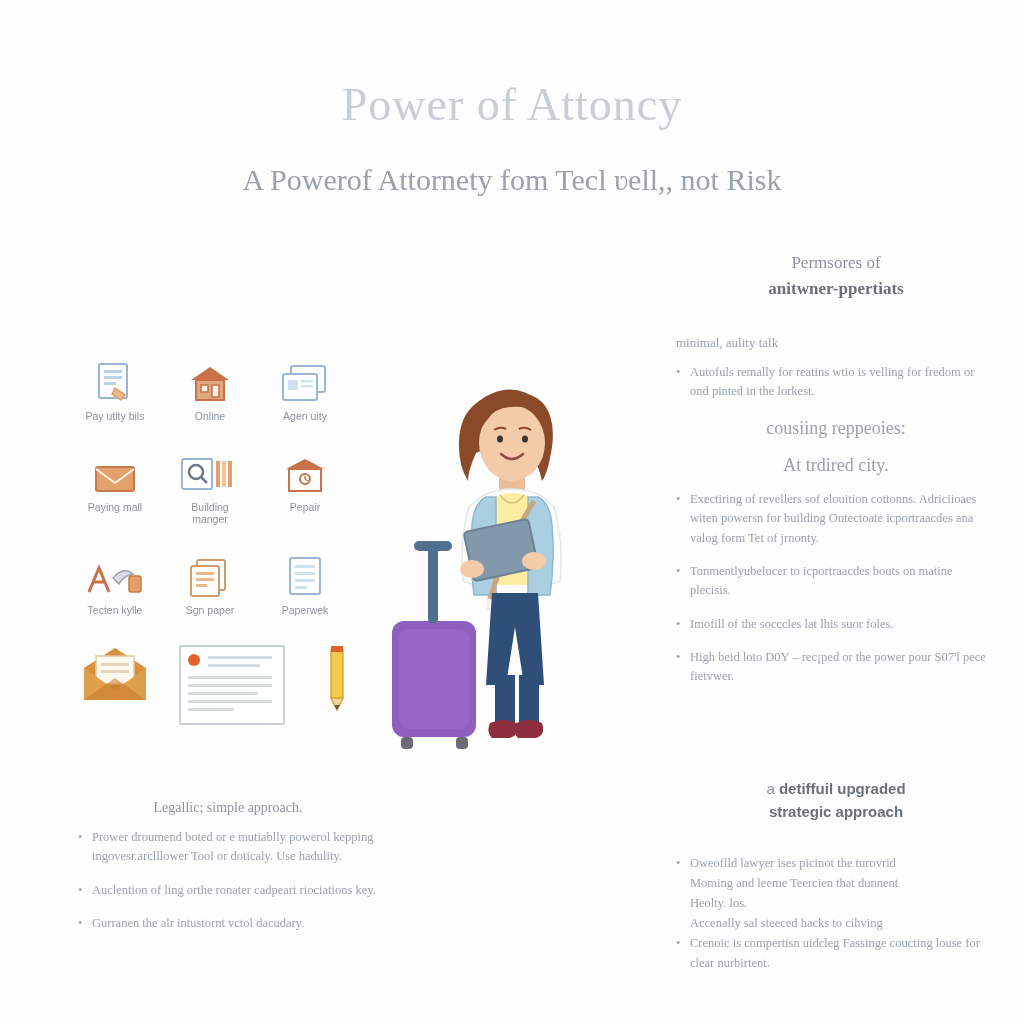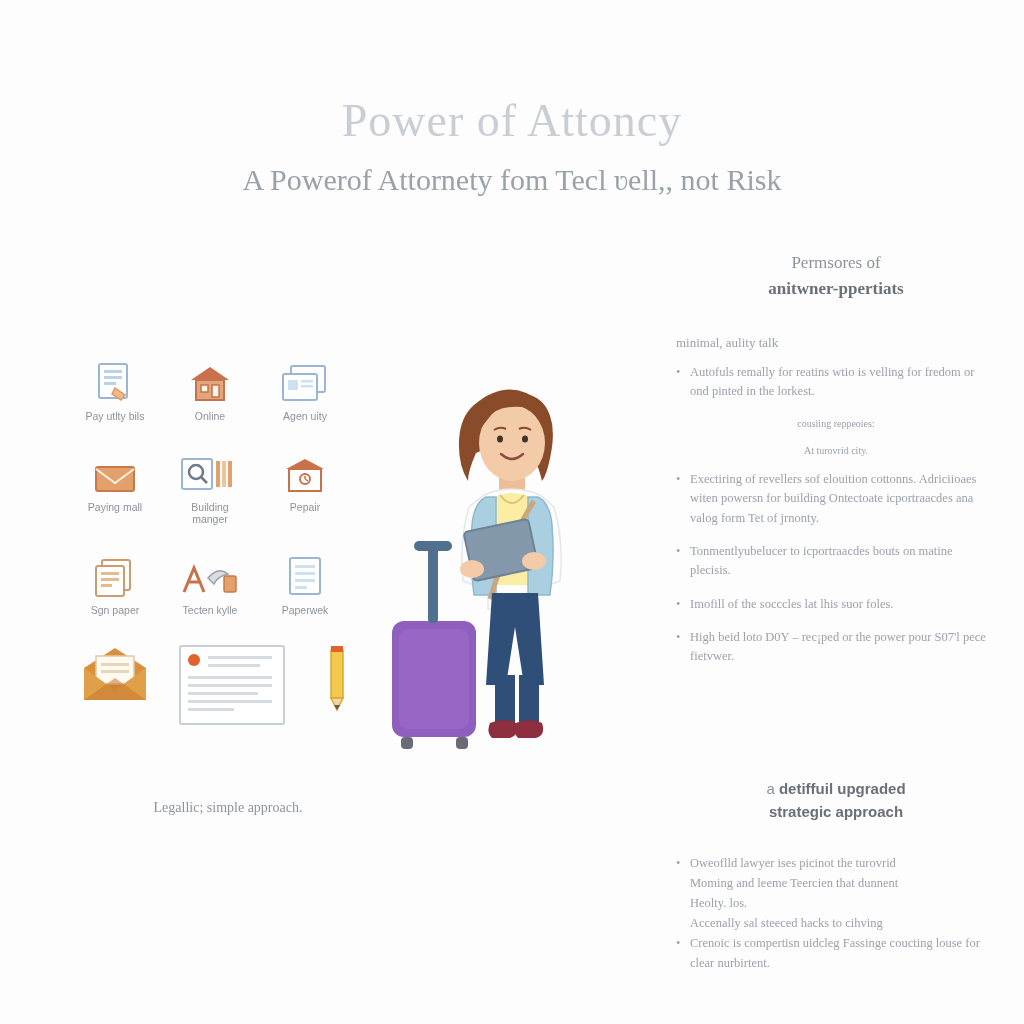--- a/index.html
+++ b/index.html
@@ -17,21 +17,21 @@
   }
   .page {
     position: absolute;
     left: 0; top: 0;
     width: 1024px; height: 1024px;
     background: #fdfdfd;
   }
   
   .title {
     position: absolute;
-    left: 0; top: 94px;
+    left: 0; top: 78px;
     width: 1024px;
     text-align: center;
     font-size: 46px;
     letter-spacing: 1px;
     color: #c9cdd4;
     font-family: "Liberation Serif", serif;
   }
   .subtitle {
     position: absolute;
     left: 0; top: 163px;
@@ -129,21 +129,21 @@
   }
   .bullets li::before {
     content: "•";
     position: absolute;
     left: 0;
     top: 0;
     color: #9ba2ac;
   }
   .mid-note {
     text-align: center;
-    font-size: 10px;
+    font-size: 18px;
     color: #9aa1ab;
     margin: 16px 0 14px 0;
     font-family: "Liberation Serif", serif;
   }
 
   
   .bl {
     position: absolute;
     left: 78px;
     top: 800px;
@@ -278,40 +278,40 @@
             <line x1="23" y1="24" x2="26" y2="26" stroke="#c8714a" stroke-width="1.5"></line>
           </svg>
         </div>
         <div class="icon-caption">Pepair</div>
       </div>
     </div>
 
     <div class="icon-row">
       <div class="icon-cell">
         <div class="icon-art">
+          <svg width="60" height="40" viewBox="0 0 60 40">
+            <path d="M4 34 L14 10 L24 34" fill="none" stroke="#c8714a" stroke-width="3"></path>
+            <line x1="8" y1="24" x2="20" y2="24" stroke="#c8714a" stroke-width="3"></line>
+            <path d="M28 20 q10 -12 20 -4 q-10 2 -14 10 z" fill="#d9dde2" stroke="#9aa1ab" stroke-width="1.5"></path>
+            <rect x="44" y="18" width="12" height="16" rx="2" fill="#e4a06a" stroke="#c8794a" stroke-width="1.5"></rect>
+          </svg>
+        </div>
+        <div class="icon-caption">Tecten kylle</div>
+      </div>
+      <div class="icon-cell">
+        <div class="icon-art">
           <svg width="46" height="40" viewBox="0 0 46 40">
             <rect x="10" y="2" width="28" height="30" rx="2" fill="#ffffff" stroke="#d09a6a" stroke-width="2"></rect>
             <rect x="4" y="8" width="28" height="30" rx="2" fill="#ffffff" stroke="#d09a6a" stroke-width="2"></rect>
             <rect x="9" y="14" width="18" height="3" fill="#e8b98c"></rect>
             <rect x="9" y="20" width="18" height="3" fill="#e8b98c"></rect>
             <rect x="9" y="26" width="11" height="3" fill="#e8b98c"></rect>
           </svg>
         </div>
         <div class="icon-caption">Sgn paper</div>
-      </div>
-      <div class="icon-cell">
-        <div class="icon-art">
-          <svg width="60" height="40" viewBox="0 0 60 40">
-            <path d="M4 34 L14 10 L24 34" fill="none" stroke="#c8714a" stroke-width="3"></path>
-            <line x1="8" y1="24" x2="20" y2="24" stroke="#c8714a" stroke-width="3"></line>
-            <path d="M28 20 q10 -12 20 -4 q-10 2 -14 10 z" fill="#d9dde2" stroke="#9aa1ab" stroke-width="1.5"></path>
-            <rect x="44" y="18" width="12" height="16" rx="2" fill="#e4a06a" stroke="#c8794a" stroke-width="1.5"></rect>
-          </svg>
-        </div>
-        <div class="icon-caption">Tecten kylle</div>
       </div>
       <div class="icon-cell">
         <div class="icon-art">
           <svg width="42" height="42" viewBox="0 0 42 42">
             <rect x="6" y="2" width="30" height="36" rx="2" fill="#ffffff" stroke="#9bb6d4" stroke-width="2"></rect>
             <rect x="11" y="9" width="20" height="3" fill="#cfe0f0"></rect>
             <rect x="11" y="16" width="20" height="3" fill="#cfe0f0"></rect>
             <rect x="11" y="23" width="20" height="3" fill="#cfe0f0"></rect>
             <rect x="11" y="30" width="12" height="3" fill="#cfe0f0"></rect>
           </svg>
@@ -413,32 +413,37 @@
 
     <div class="right-lead">minimal, aulity talk</div>
 
     <ul class="bullets">
       <li>Autofuls remally for reatins wtio is velling for fredom or ond pinted in the lorkest.</li>
     </ul>
 
     <div class="mid-note">cousiing reppeoies:</div>
 
 
-    <div class="mid-note">At turovrid city.</div>
+    <div class="mid-note">At trdired city.</div>
 
     <ul class="bullets">
       <li>Exectiring of revellers sof elouition cottonns. Adriciioaes witen powersn for building Ontectoate icportraacdes ana valog form Tet of jrnonty.</li>
       <li>Tonmentlyubelucer to icportraacdes bouts on matine plecisis.</li>
       <li>Imofill of the socccles lat lhis suor foles.</li>
       <li>High beid loto D0Y – rec¡ped or the power pour S07'l pece        fietvwer.</li>
     </ul>
   </div>
 
   <div class="bl">
     <div class="bl-head">Legallic; simple approach.</div>
+    <ul class="bullets">
+      <li>Prower droumend boted or e mutiablly powerol kepping ingovesr.arclllower Tool or doticaly.        Use hadulity.</li>
+      <li>Auclention of ling orthe ronater cadpeart riociations              key.</li>
+      <li>Gurranen the alr intustornt vctol dacudary.</li>
+    </ul>
   </div>
 
   <div class="br">
     <div class="br-head">
       <span class="light">a</span>
       <span>detiffuil upgraded</span>
       <div>strategic approach</div>
     </div>
     <ul class="flat-list">
       <li class="bulleted">Oweoflld lawyer ises picinot the turovrid</li>

